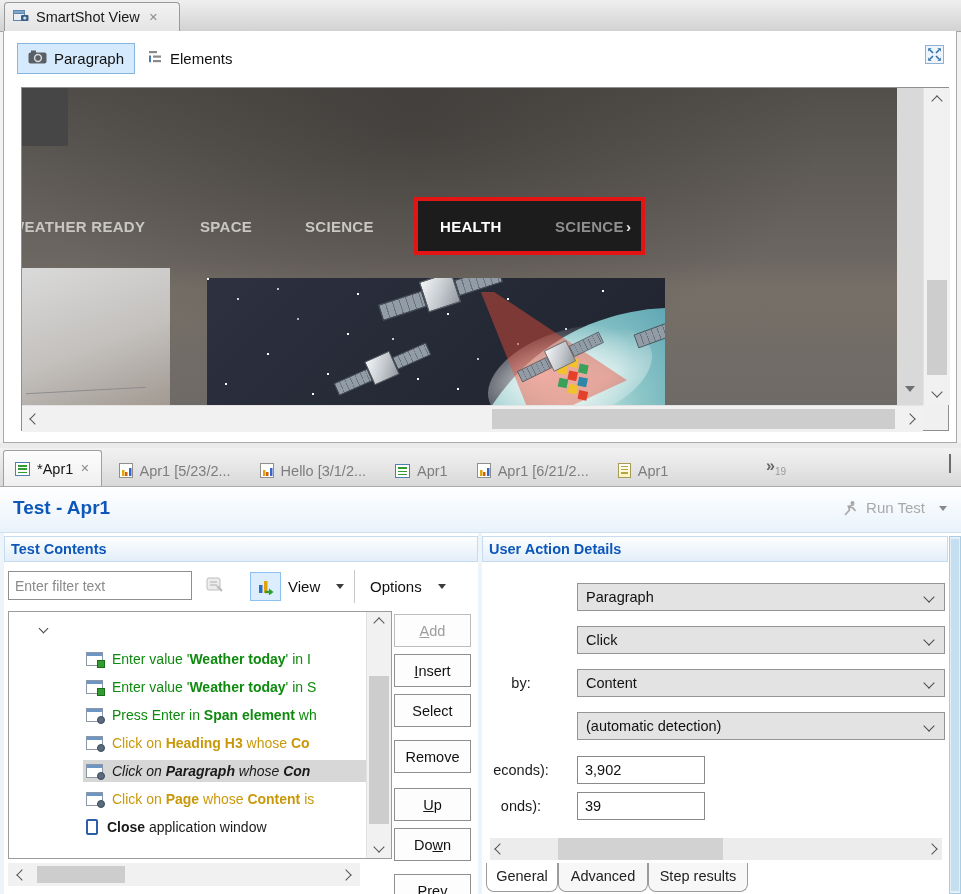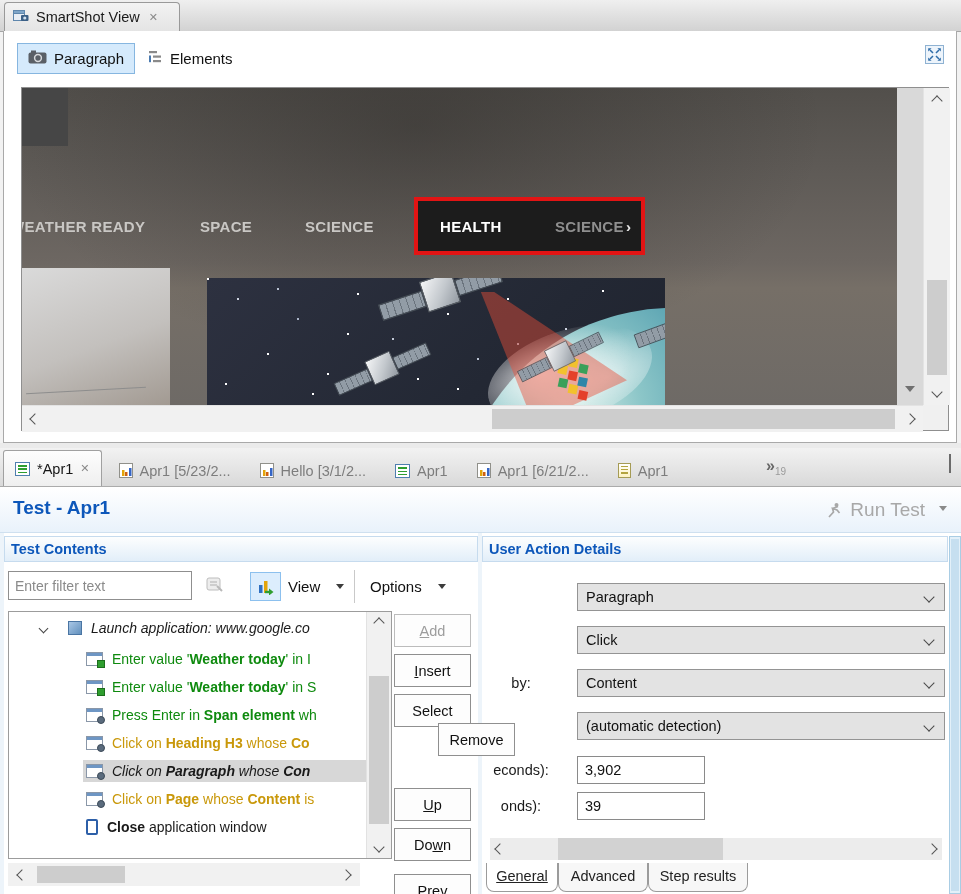--- a/index.html
+++ b/index.html
@@ -79,21 +79,21 @@
   #tab-overflow{position:absolute;left:766px;top:9px;color:#666;font-size:16px;font-weight:700;}
   #tab-overflow .cnt{font-size:10px;color:#9a9a9a;font-weight:400;vertical-align:-4px;}
   #win-controls{position:absolute;right:10px;top:7px;display:flex;gap:14px;align-items:center;}
   .icon-min{width:11px;height:2.5px;background:#6b6b6b;margin-top:6px;}
   .icon-restore{width:9px;height:8px;border:1.6px solid #6b6b6b;}
 
   
   #test-header{position:absolute;left:0;top:39px;width:961px;height:46px;background:linear-gradient(#ffffff,#e9f2fb);border-bottom:1px solid #cfe0ef;box-sizing:border-box;}
   #test-title{position:absolute;left:13px;top:10px;font-size:19px;font-weight:700;color:#0d57ba;}
   #run-test{position:absolute;right:36px;top:12px;display:flex;align-items:center;gap:7px;}
-  #run-test .lbl{font-size:19px;color:#a8a8a8;}
+  #run-test .lbl{font-size:15px;color:#a8a8a8;}
   #run-arrow{position:absolute;right:14px;top:19px;border-top-color:#8a8a8a;}
 
   
   #panels{position:absolute;left:0;top:85px;width:831px;height:361px;background:#fff;}
   .edge-strip{position:absolute;top:0;bottom:0;width:4px;background:#edf4fa;}
   .section-hdr{position:absolute;top:3px;height:26px;background:linear-gradient(#fdfefe,#e2eef9);border:1px solid #c6dbee;box-sizing:border-box;font-size:14.5px;font-weight:700;color:#0d57ba;line-height:24px;padding-left:6px;}
 
   
   #left-panel{position:absolute;left:4px;top:0;width:474px;height:361px;}
   #filter-input{position:absolute;left:4px;top:38px;width:184px;height:29px;box-sizing:border-box;border:1px solid #8f8f8f;font-family:"Liberation Sans",sans-serif;font-size:14px;color:#333;padding:0 6px;}
@@ -133,21 +133,21 @@
   
   #right-panel{position:absolute;left:482px;top:0;width:466px;height:361px;}
   .uad-label{position:absolute;left:0;width:88px;height:28px;line-height:28px;text-align:center;padding-right:10px;box-sizing:border-box;font-size:14.5px;color:#1a1a1a;}
   .combo{position:absolute;left:95px;width:368px;height:28px;box-sizing:border-box;background:#e3e3e3;border:1px solid #949494;display:flex;align-items:center;}
   .combo-val{font-size:14.5px;color:#111;padding-left:8px;flex:1;white-space:nowrap;overflow:hidden;}
   .combo-chev{margin-right:11px;border-color:#4a4a4a;}
   .uad-input{position:absolute;left:95px;width:128px;height:28px;box-sizing:border-box;border:1px solid #8a8a8a;font-family:"Liberation Sans",sans-serif;font-size:14.5px;color:#111;padding:0 7px;}
   #uad-hsb{position:absolute;left:8px;top:305px;width:452px;height:22px;background:#ececec;}
   #uad-hsb .sb-thumb{top:0;height:22px;left:68px;width:165px;background:#d2d2d2;}
   .btab{position:absolute;top:330px;height:29px;line-height:27px;text-align:center;font-size:14.5px;color:#222;background:#f7f7f7;border:1px solid #9b9b9b;border-top:none;border-radius:0 0 8px 8px;box-sizing:border-box;}
-  .btab.active{background:#fff;z-index:2;text-decoration:underline;}
+  .btab.active{background:#fff;z-index:2;}
 
   
   #editor-vsb{position:absolute;left:949px;top:3px;width:12px;height:358px;background:#e3f0f9;border:1px solid #a9cde4;box-sizing:border-box;}
   #editor-vsb .sb-thumb{left:1px;right:1px;top:2px;bottom:2px;background:#c6dff0;}
 </style>
 </head>
 <body>
 
 <div id="app">
 
@@ -343,24 +343,20 @@
           <span>Options</span>
           <span class="tri-down"></span>
         </div>
 
         <div id="tree-box">
           <div id="tree-rows">
               <div class="tree-row indent0">
                 <span class="tree-chev">
                   <i class="chev down"></i>
                 </span>
-                <span class="row-core">
-                  <span class="ticon ti-app"></span>
-                  <span class="tree-text" style="color: rgb(26, 26, 26); font-style: italic;"><span>Launch application: www.google.co</span></span>
-                </span>
               </div>
               <div class="tree-row indent1">
                 <span class="row-core">
                   <span class="ticon ti-win ti-enter"></span>
                   <span class="tree-text" style="color: rgb(14, 138, 14);"><span>Enter value '</span><span style="font-weight: 700;">Weather today</span><span>' in I</span></span>
                 </span>
               </div>
               <div class="tree-row indent1">
                 <span class="row-core">
                   <span class="ticon ti-win ti-enter"></span>
@@ -414,21 +410,21 @@
             </span>
           <span class="sb-thumb"></span>
           <span class="sb-arrow" style="right:6px;top:0;width:16px;height:23px;">
               <i class="chev right"></i>
             </span>
         </div>
         <div id="test-buttons">
             <button class="side-btn disabled" disabled="" style="top: 81px;"><u>A</u>dd</button>
             <button class="side-btn" style="top: 121px;"><u>I</u>nsert</button>
             <button class="side-btn" style="top: 161px;">Select</button>
-            <button class="side-btn" style="top: 190px; margin-left: 44px;">Remove</button>
+            <button class="side-btn" style="top: 207px;">Remove</button>
             <button class="side-btn" style="top: 255px;"><u>U</u>p</button>
             <button class="side-btn" style="top: 295px;">Do<u>w</u>n</button>
             <button class="side-btn" style="top: 341px;">Prev</button>
           </div>
       </div>
 
       <div id="right-panel">
         <div class="section-hdr" style="left:0;width:466px;">User Action Details</div>
         <div id="uad-rows">
             <div class="combo" style="top: 50px;">

